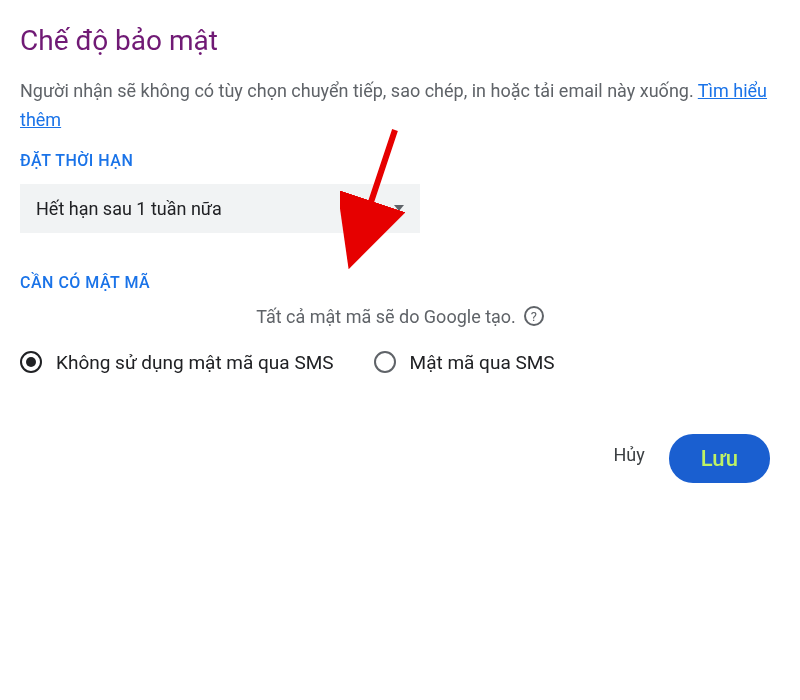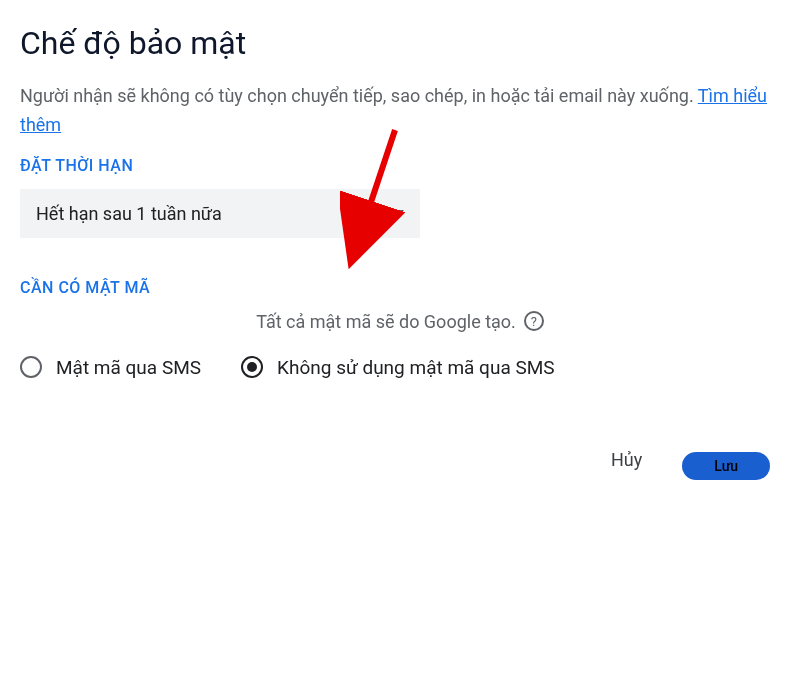--- a/index.html
+++ b/index.html
@@ -10,23 +10,23 @@
     body {
       font-family: 'Google Sans', Roboto, Arial, sans-serif;
       background: #fff;
       width: 800px;
       height: 700px;
       padding: 24px 20px;
       color: #202124;
       position: relative;
     }
     .dialog-title {
-      font-size: 32px;
+      font-size: 28px;
       font-weight: 400;
-      color: #0f172a;
+      color: #701a75;
       margin-bottom: 20px;
     }
     .description {
       font-size: 18px;
       color: #5f6368;
       line-height: 1.6;
       margin-bottom: 16px;
     }
     .learn-more {
       color: #1a73e8;
@@ -120,39 +120,39 @@
       background: #202124;
       border-radius: 50%;
     }
     .radio-label {
       font-size: 19px;
       color: #202124;
     }
     .button-row {
       display: flex;
       justify-content: flex-end;
-      align-items: flex-end;
-      gap: 20px;
+      align-items: flex-start;
+      gap: 4px;
       padding-right: 10px;
     }
     .btn-cancel {
       background: none;
       border: none;
       font-size: 18px;
       color: #3c4043;
       padding: 10px 20px;
       cursor: pointer;
       font-family: inherit;
     }
     .btn-save {
       background: #1a5fd0;
       border: none;
-      color: #000000;
-      font-size: 14px;
-      padding: 6px 32px;
+      color: #bef264;
+      font-size: 22px;
+      padding: 12px 32px;
       border-radius: 24px;
       cursor: pointer;
       font-family: inherit;
       font-weight: 500;
     }
     .arrow-annotation {
       position: absolute;
       top: 120px;
       left: 340px;
       pointer-events: none;
@@ -178,28 +178,28 @@
 
 <div class="section-label">CẦN CÓ MẬT MÃ</div>
 
 <div class="passcode-desc">
   <span>Tất cả mật mã sẽ do Google tạo.</span>
   <span class="help-icon">?</span>
 </div>
 
 <div class="radio-group">
   <div class="radio-option">
-    <div class="radio"></div>
-    <span class="radio-label">Mật mã qua SMS</span>
-  </div>
-  <div class="radio-option">
     <div class="radio selected">
       <div class="radio-dot"></div>
     </div>
     <span class="radio-label">Không sử dụng mật mã qua SMS</span>
+  </div>
+  <div class="radio-option">
+    <div class="radio"></div>
+    <span class="radio-label">Mật mã qua SMS</span>
   </div>
 </div>
 
 <div class="button-row">
   <button class="btn-cancel">Hủy</button>
   <button class="btn-save">Lưu</button>
 </div>
 
 <svg class="arrow-annotation" width="80" height="150" viewBox="0 0 80 150">
   <defs>

